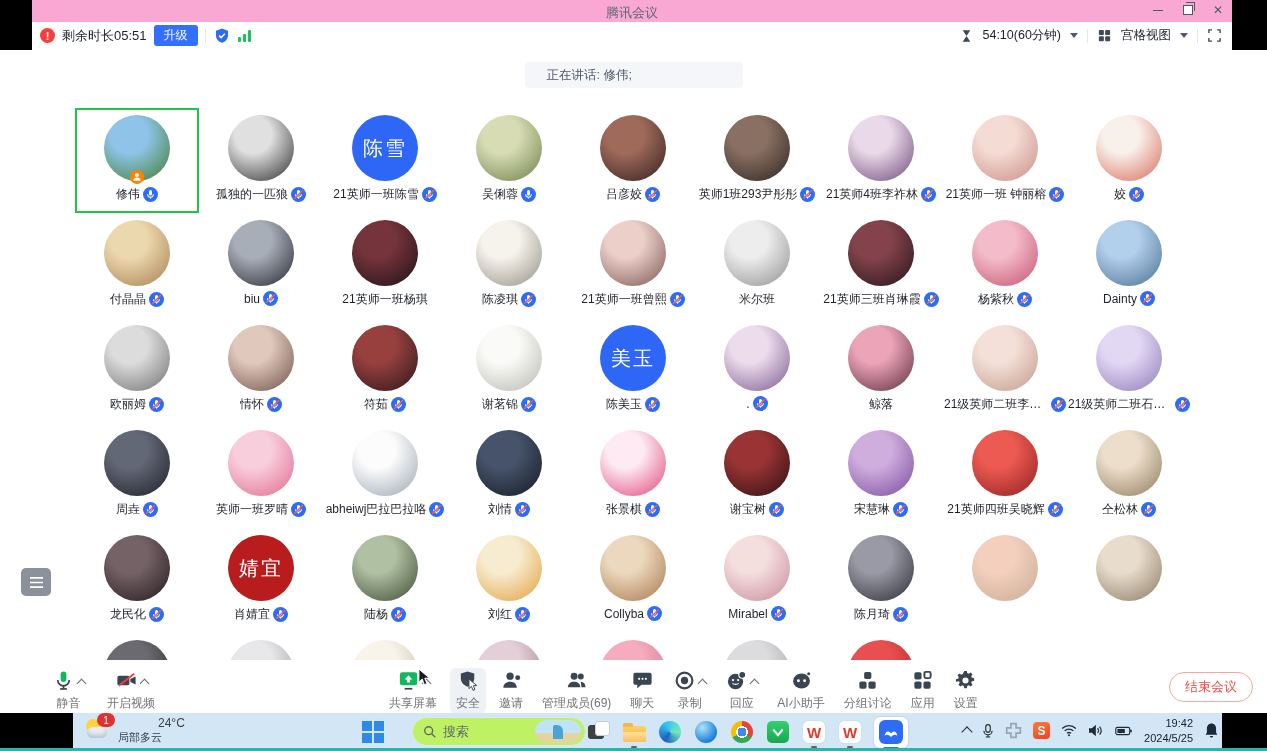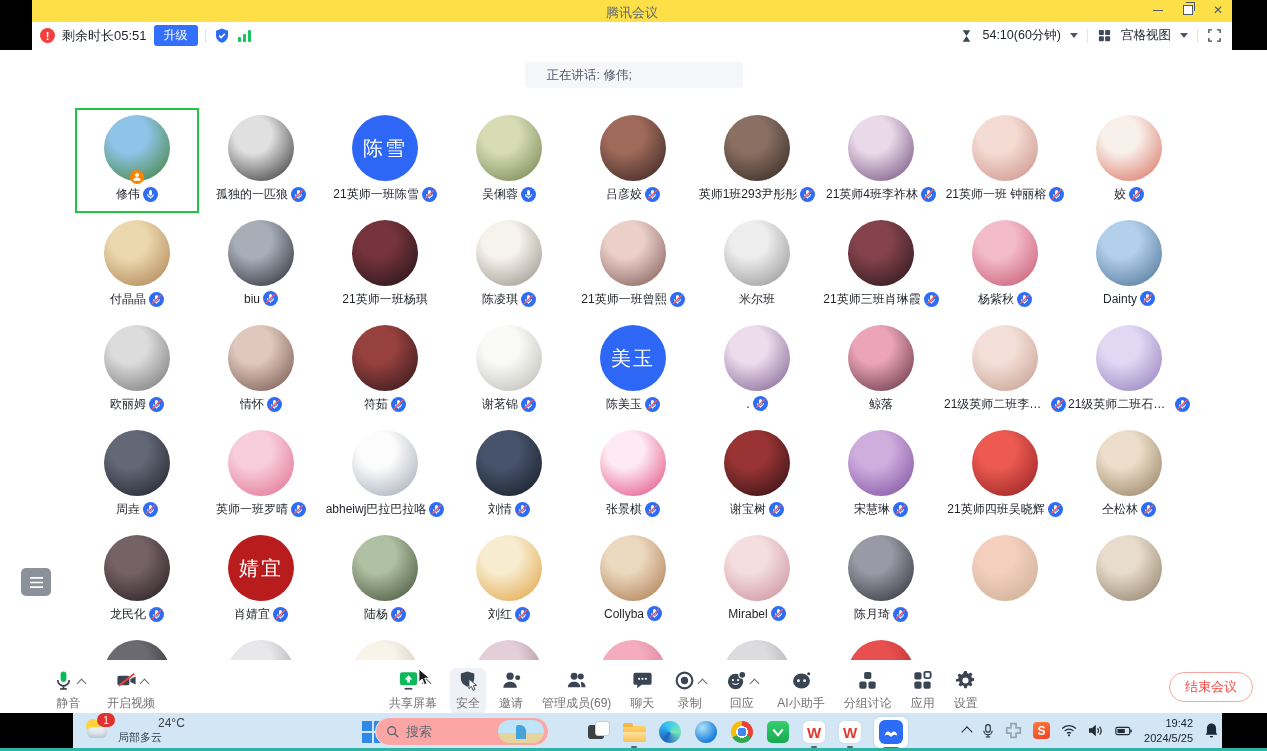--- a/index.html
+++ b/index.html
@@ -5,21 +5,21 @@
   html,body{margin:0;padding:0;background:#000;}
   #screen{position:relative;width:1267px;height:751px;background:#fff;overflow:hidden;
     font-family:"Liberation Sans","DejaVu Sans",sans-serif;color:#1f2329;}
   .bezel{position:absolute;background:#000;z-index:30;}
   #bezel-tl{left:0;top:0;width:32px;height:50px;}
   #bezel-tr{right:0;top:0;width:35px;height:50px;}
   #bezel-bl{left:0;top:713px;width:73px;height:38px;z-index:40;}
   #bezel-br{right:0;top:713px;width:45px;height:38px;z-index:40;}
 
   
-  .titlebar{position:absolute;left:32px;right:35px;top:0;height:22px;background:#fde047;z-index:20;}
+  .titlebar{position:absolute;left:32px;right:35px;top:0;height:22px;background:#f9a8d4;z-index:20;}
   .wtitle{position:absolute;left:0;right:0;top:4px;text-align:center;font-size:13px;color:#5f6672;}
   .winbtns{position:absolute;right:6px;top:2px;display:flex;gap:14px;align-items:center;}
   .winbtn{width:16px;height:16px;display:flex;align-items:center;justify-content:center;color:#4e5969;font-size:12px;}
   .minline{width:10px;height:0;border-top:1.4px solid #4e5969;}
   .maxbox{width:8px;height:8px;border:1.2px solid #4e5969;position:relative;background:#fff;}
   .maxbox::before{content:"";position:absolute;left:2px;top:-4px;width:8px;height:8px;border:1.2px solid #4e5969;border-left:none;border-bottom:none;}
 
   
   .meetbar{position:absolute;left:32px;right:35px;top:22px;height:28px;background:#fff;z-index:20;}
   .mb-left{position:absolute;left:8px;top:3px;display:flex;align-items:center;gap:7px;}
@@ -75,21 +75,21 @@
   .w-sun{position:absolute;left:2px;top:3px;width:14px;height:14px;border-radius:50%;background:#ffd23e;}
   .w-cloud{position:absolute;left:3px;top:11px;width:20px;height:11px;border-radius:8px;background:#e8edf2;box-shadow:inset 0 -3px 4px #b8c4cc;}
   .w-badge{position:absolute;right:-3px;top:-3px;min-width:14px;height:14px;border-radius:7px;background:#e03131;color:#fff;
     font-size:10px;display:flex;align-items:center;justify-content:center;padding:0 2px;}
   .w-txt{display:flex;flex-direction:column;line-height:1.25;}
   .w-temp{font-size:12px;color:#404040;margin-left:40px;}
   .w-desc{font-size:11px;color:#33404d;}
   .start{position:absolute;left:362px;top:8px;width:22px;height:22px;}
   .startgrid{display:grid;grid-template-columns:10px 10px;grid-template-rows:10px 10px;gap:2px;}
   .startgrid i{background:#2e8ae6;display:block;}
-  .searchbox{position:absolute;left:375px;top:4px;width:174px;height:29px;background:#fca5a5;border:1px solid #e1e7ee;
+  .searchbox{position:absolute;left:412px;top:4px;width:174px;height:29px;background:#bef264;border:1px solid #e1e7ee;
     border-radius:15px;display:flex;align-items:center;padding:0 4px 0 10px;box-sizing:border-box;gap:6px;}
   .searchtxt{font-size:13px;color:#5f6770;flex:1;}
   .searchimg{width:46px;height:23px;border-radius:12px;background:linear-gradient(180deg,#bfe3f7 55%,#e6d49e 55%);position:relative;overflow:hidden;}
   .searchimg::after{content:"";position:absolute;left:18px;top:5px;width:10px;height:14px;background:#4aa3d8;border-radius:2px 6px 0 0;}
   .apps{position:absolute;left:586px;top:3px;display:flex;gap:12px;align-items:center;height:32px;}
   .tb-app{position:relative;width:24px;height:24px;display:flex;align-items:center;justify-content:center;}
   .tb-app.active{width:34px;height:31px;background:#fdfeff;border-radius:6px;box-shadow:0 0 2px rgba(0,0,0,.18);}
   .run-dot{position:absolute;left:50%;transform:translateX(-50%);bottom:-4px;width:6px;height:2.5px;border-radius:2px;background:#5f6368;}
   .active-bar{position:absolute;left:50%;transform:translateX(-50%);bottom:-2px;width:16px;height:3px;border-radius:2px;background:#2d6cf6;}
   .tray{position:absolute;right:48px;top:0;height:35px;display:flex;align-items:center;gap:11px;z-index:36;}

